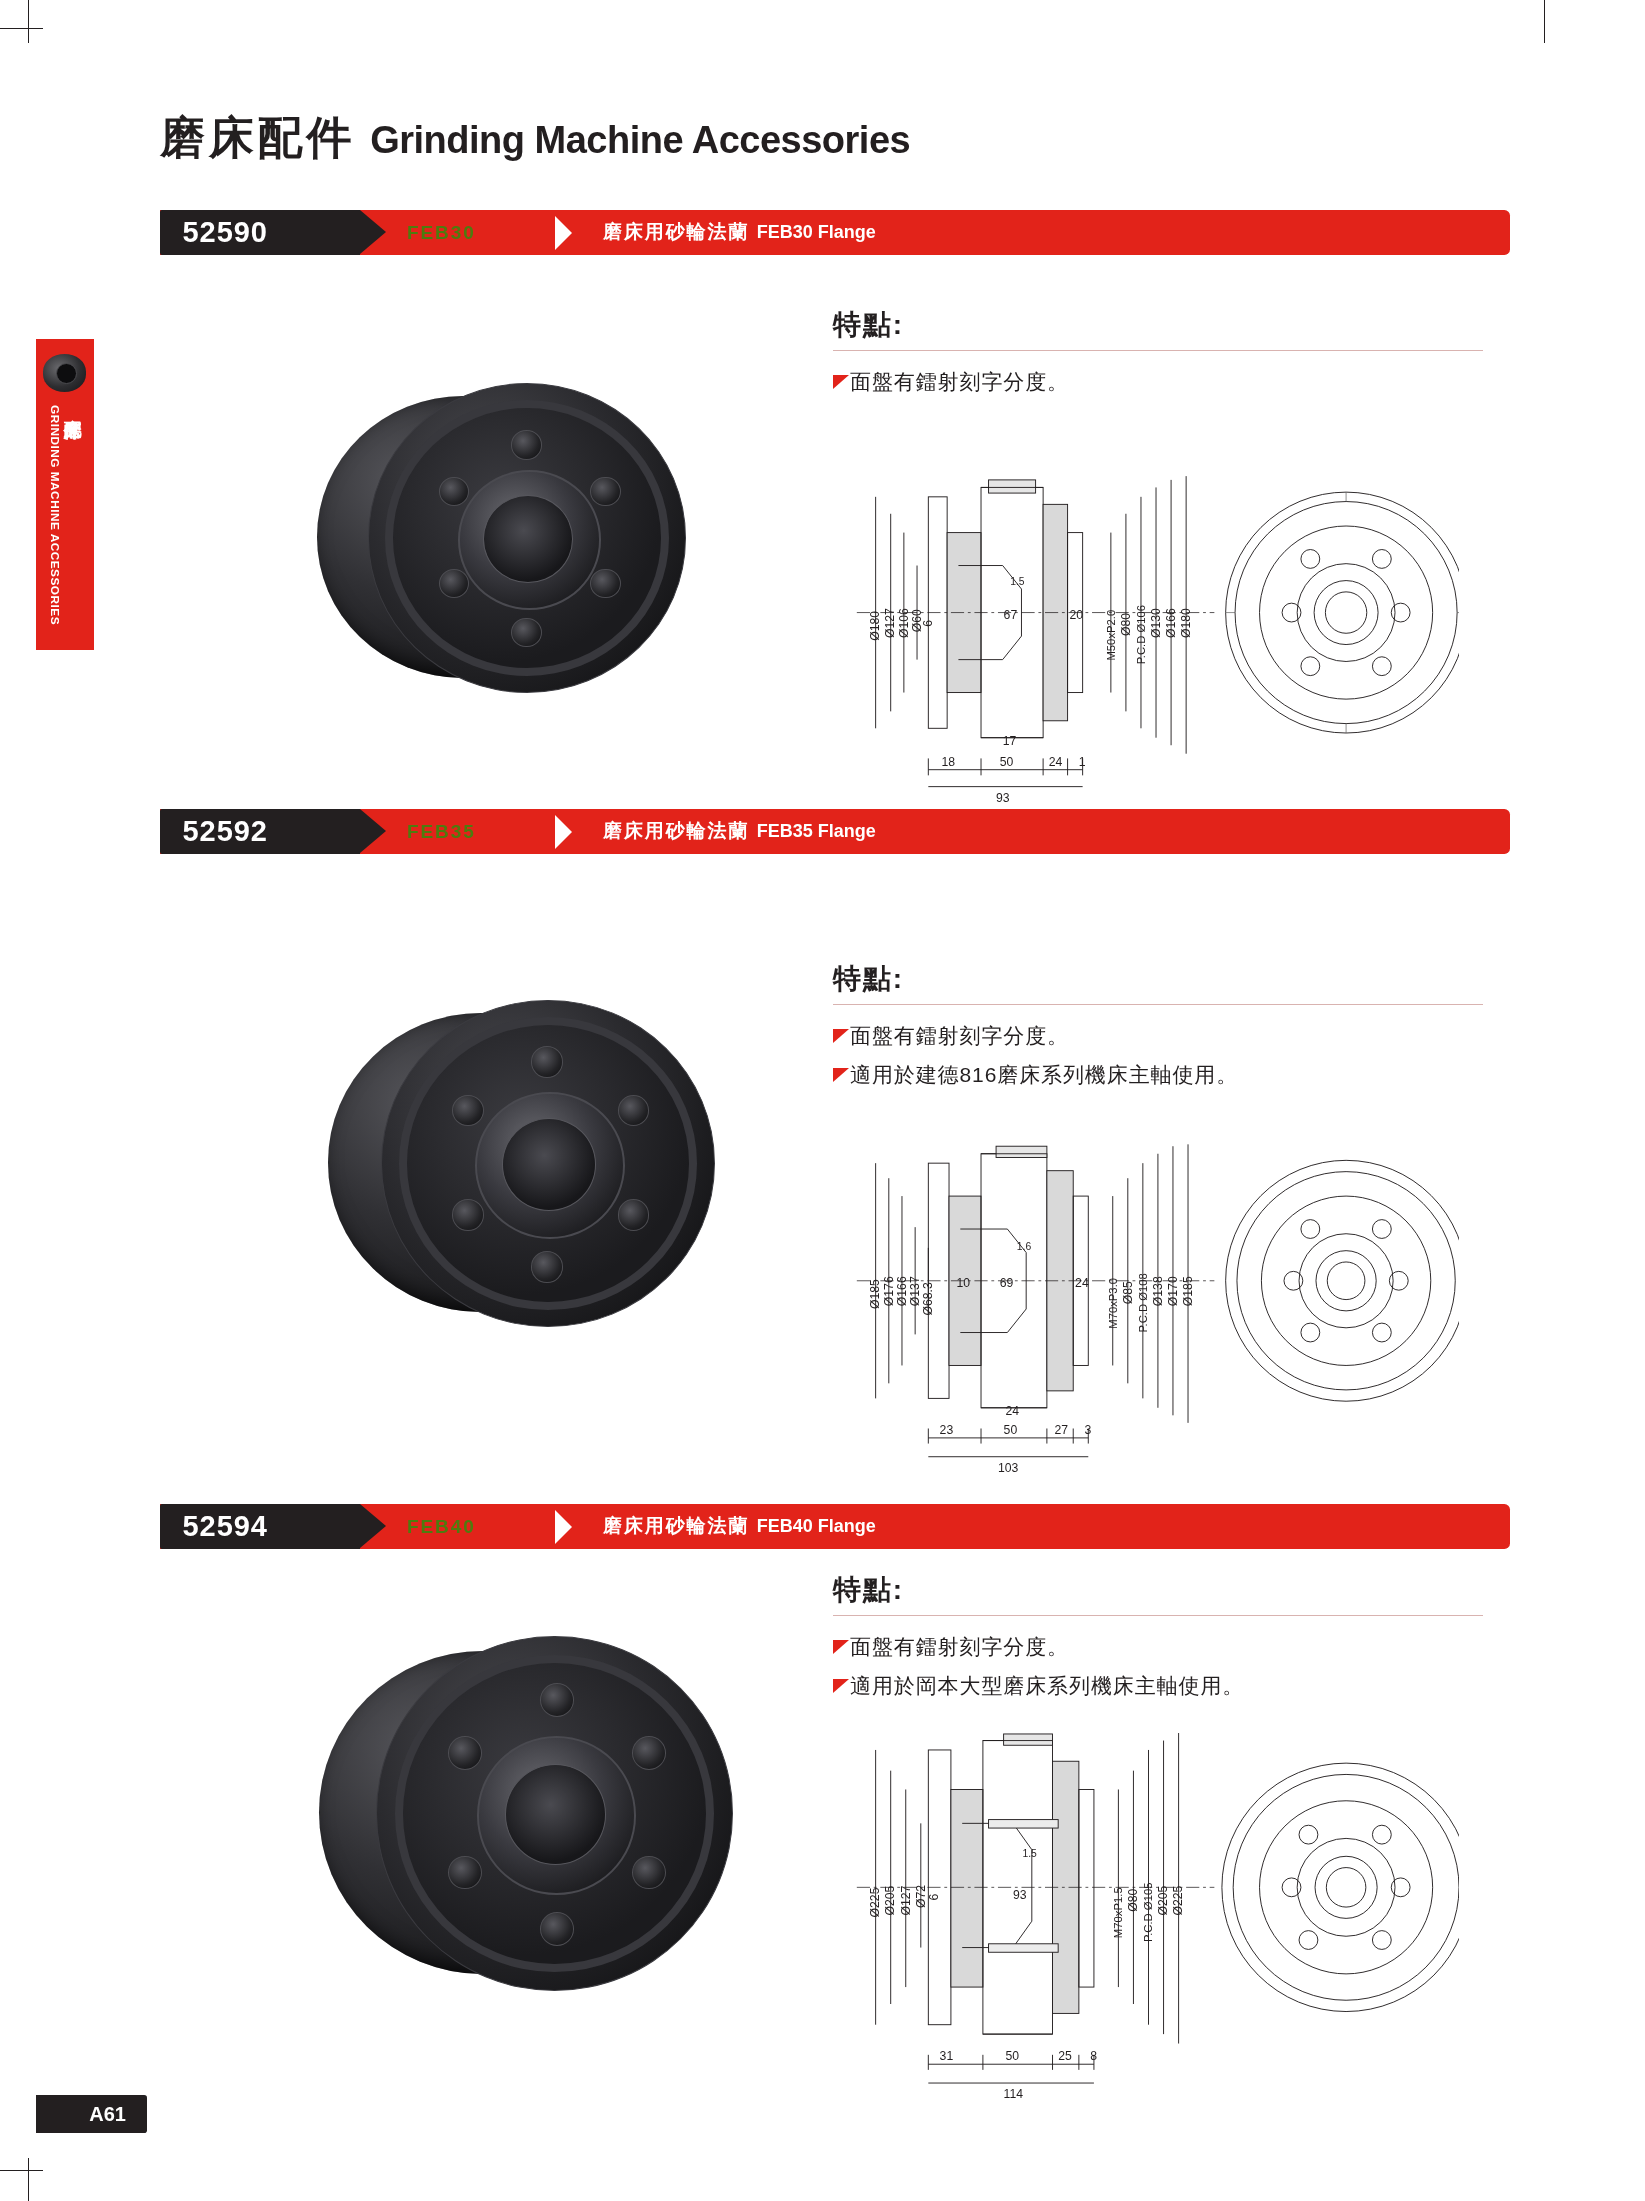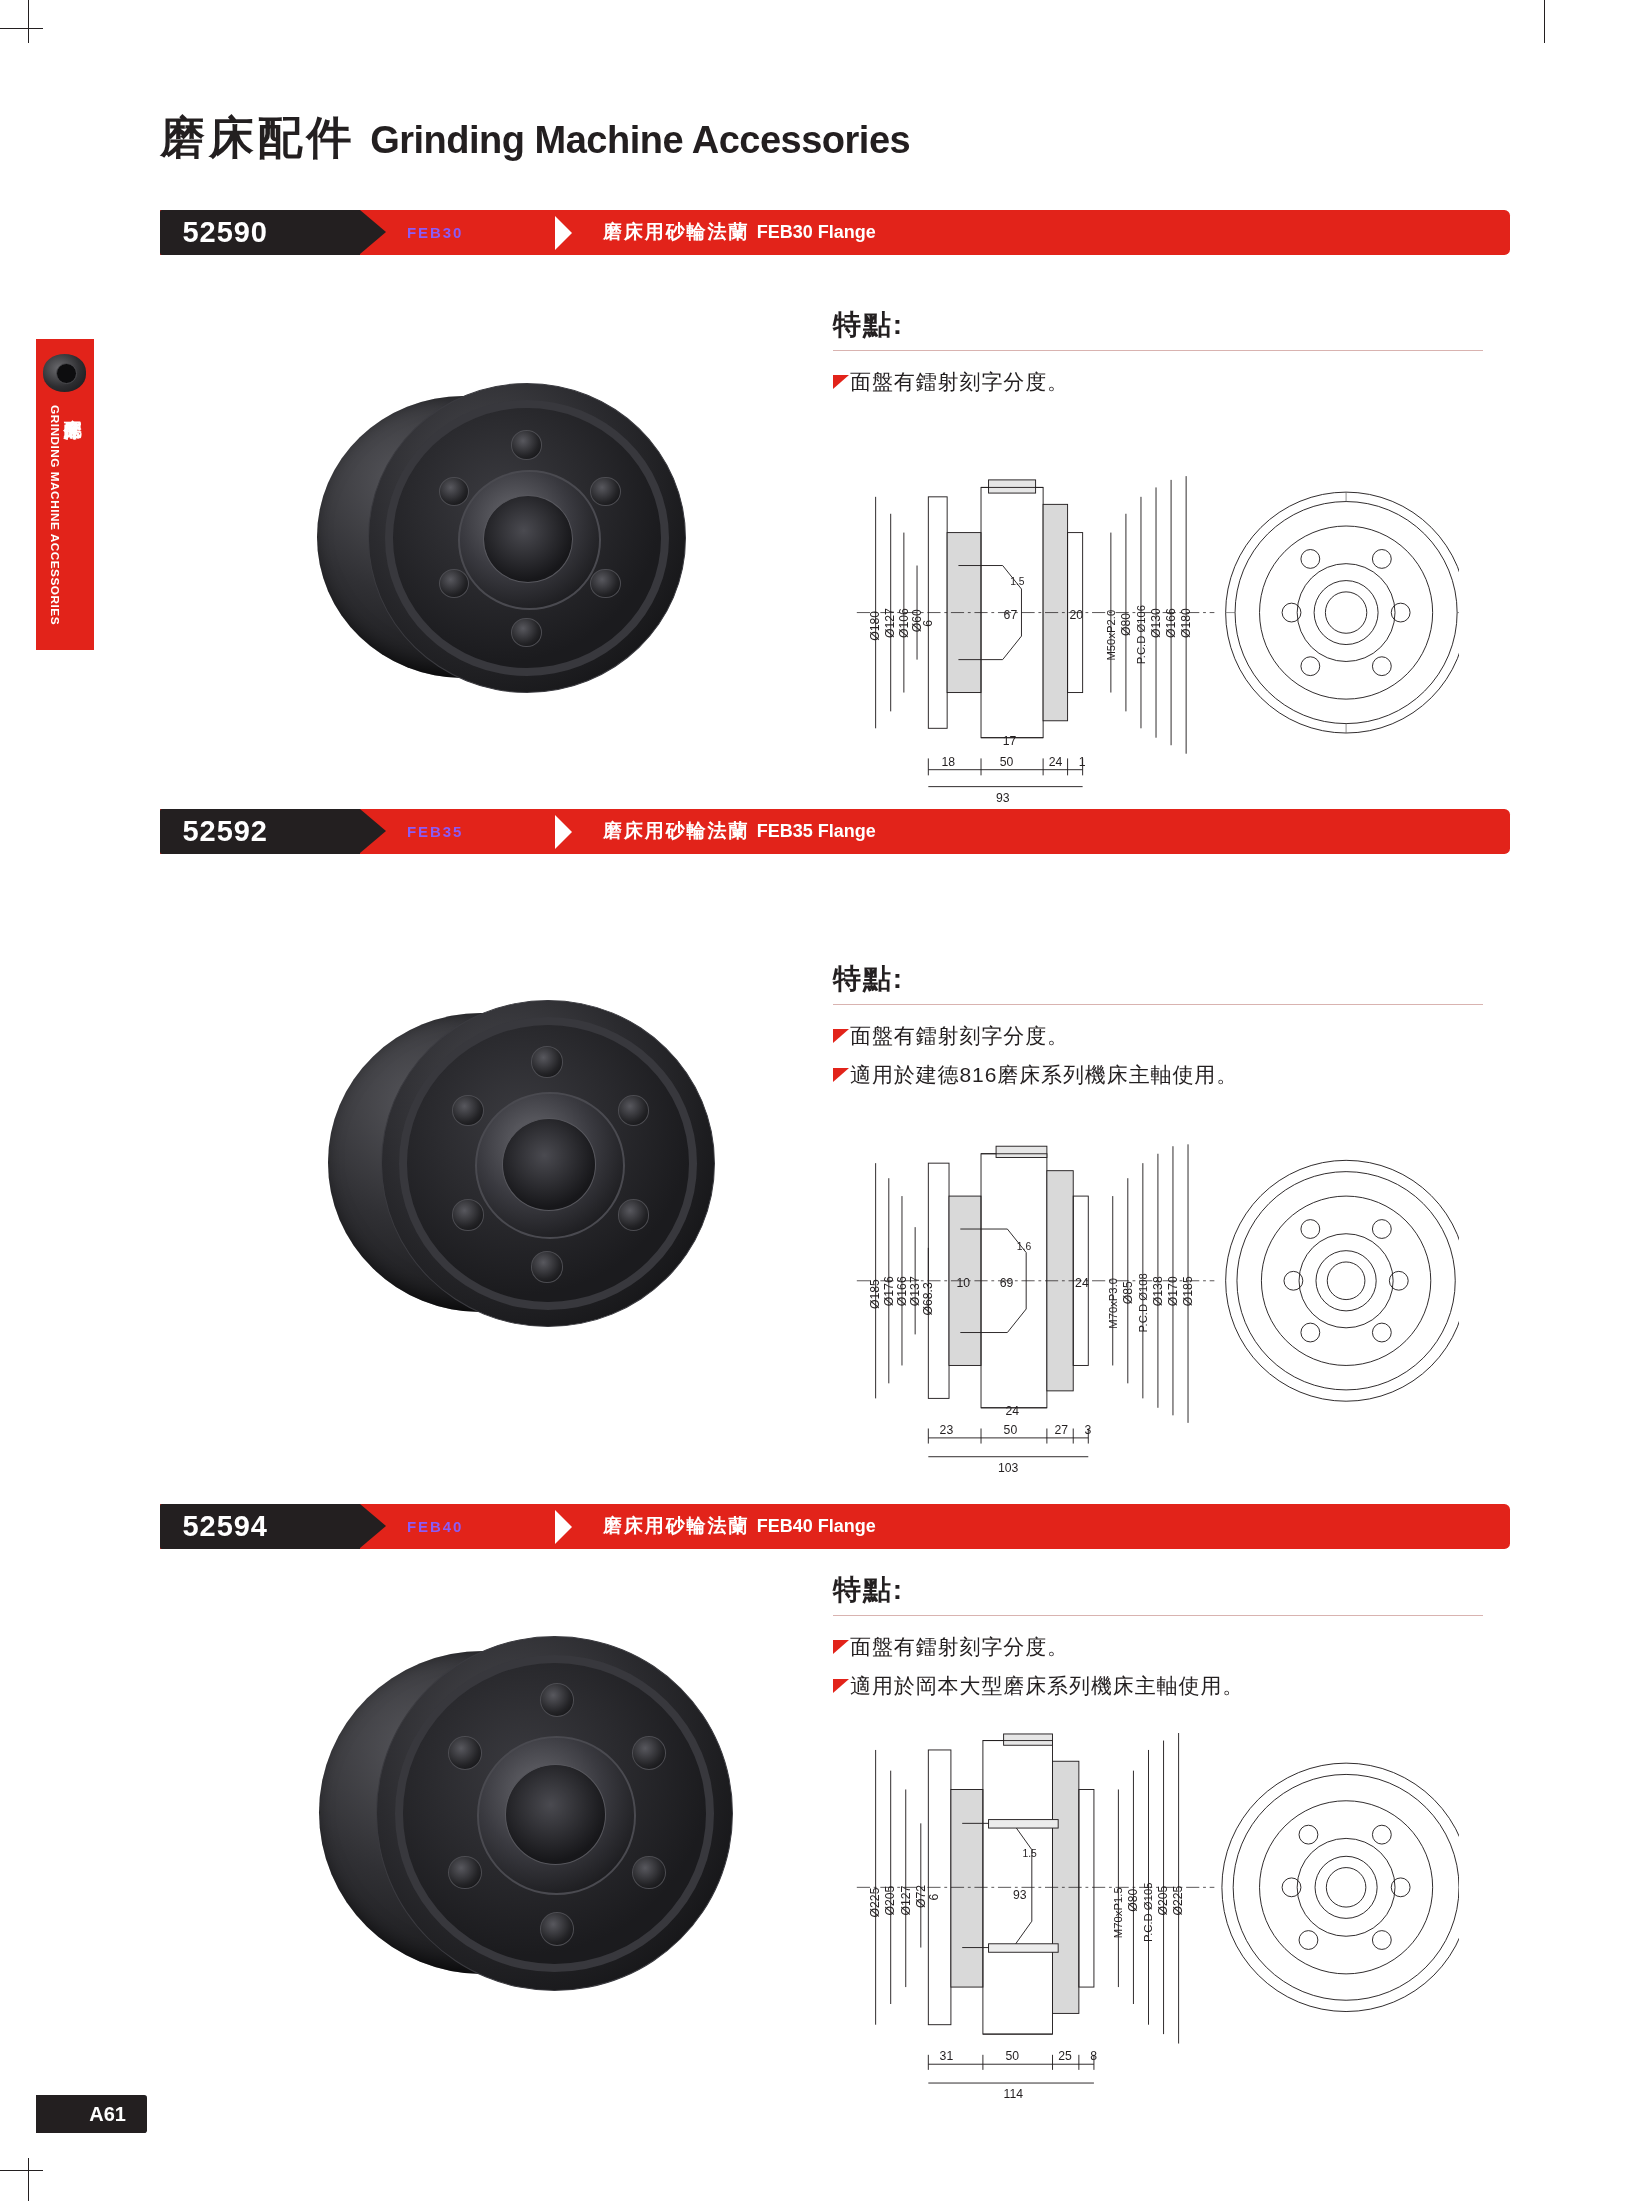--- a/index.html
+++ b/index.html
@@ -149,22 +149,22 @@
     border-top: 22.6px solid transparent;
     border-bottom: 22.6px solid transparent;
     border-left: 26px solid #231f20;
   }
   .bar .model {
     position: absolute;
     left: 247px; top: 0;
     height: 45px;
     display: flex;
     align-items: center;
-    color: #8b5cf6;
-    font-size: 15px;
+    color: #4d7c0f;
+    font-size: 19px;
     font-weight: bold;
     letter-spacing: 1.9px;
   }
   .bar .chev {
     position: absolute;
     left: 395px; top: 5.6px;
     width: 19px; height: 34px;
   }
   .bar .chev:before {
     content: "";

